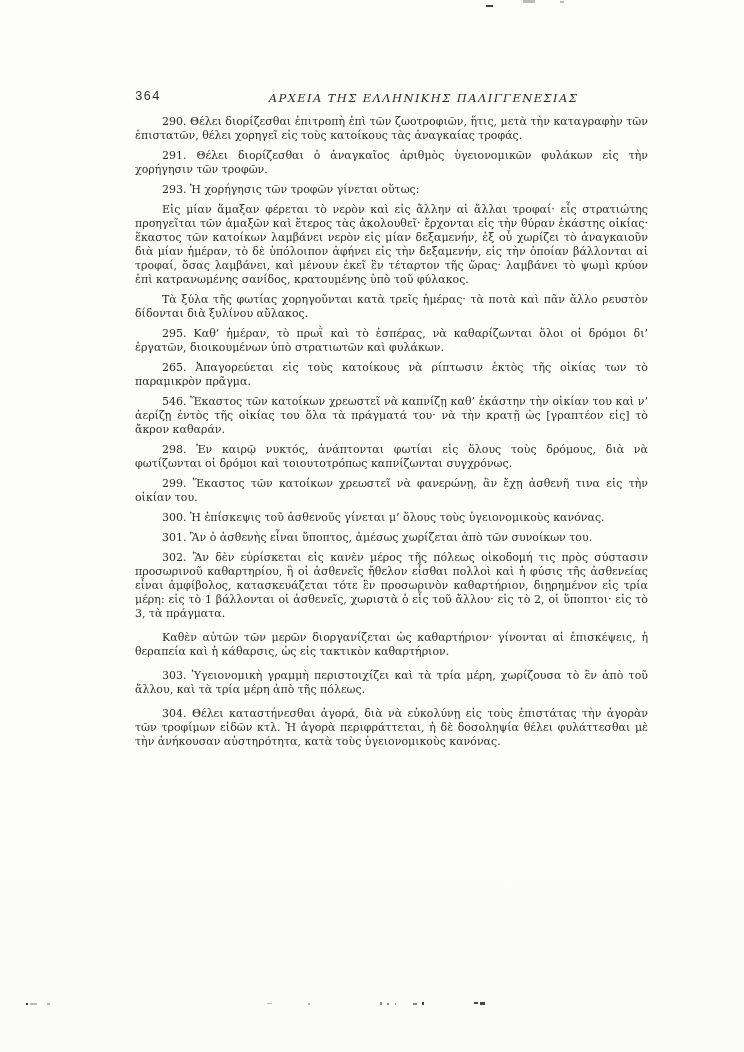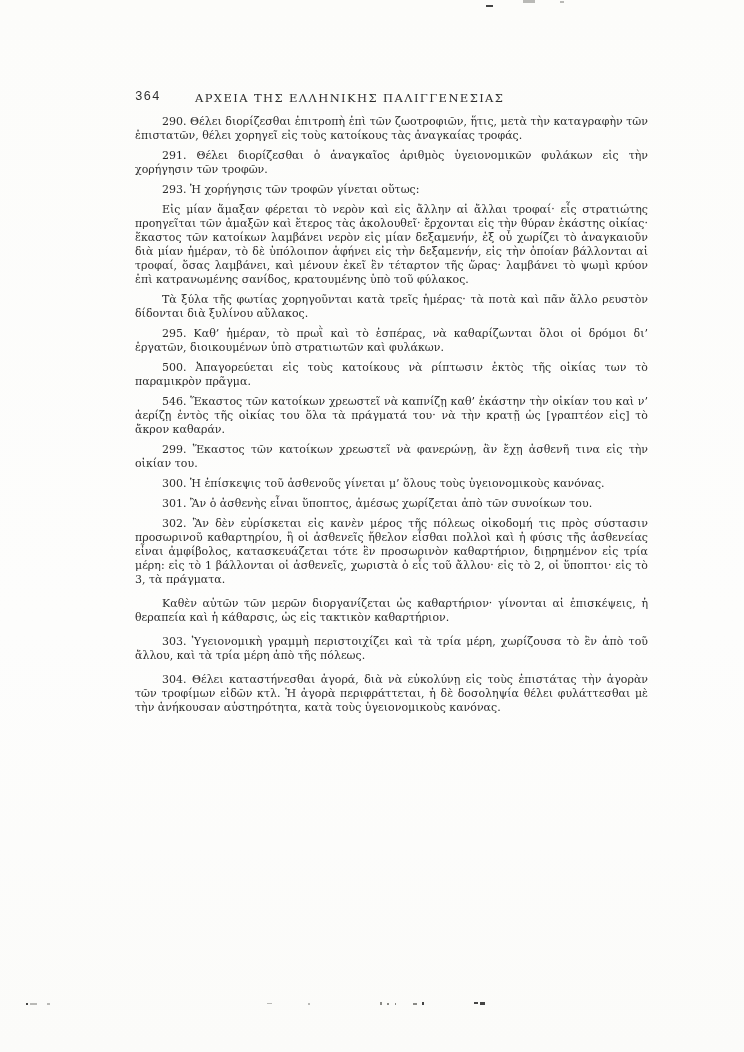--- a/index.html
+++ b/index.html
@@ -33,25 +33,26 @@
     font-size: 12.5px;
     letter-spacing: 1px;
     color: #2e2e2e;
     font-family: Liberation Mono, monospace;
   }
   .running-title {
     position: absolute;
     left: 60px;
     right: 0;
     top: 1px;
-    text-align: left;
+    text-align: center;
     font-size: 11.5px;
     letter-spacing: 1.4px;
     white-space: nowrap;
     color: #2a2a2a;
+    font-style: italic;
   }
   .text-block {
     position: absolute;
     top: 115px;
     left: 135px;
     width: 517px;
   }
   .text-block p {
     margin: 0 4px 6px 0;
     text-indent: 27px;
@@ -80,22 +81,23 @@
     <span class="running-title">ΑΡΧΕΙΑ ΤΗΣ ΕΛΛΗΝΙΚΗΣ ΠΑΛΙΓΓΕΝΕΣΙΑΣ</span>
   </div>
 
   <div class="text-block">
     <p>290. Θέλει διορίζεσθαι ἐπιτροπὴ ἐπὶ τῶν ζωοτροφιῶν, ἥτις, μετὰ τὴν καταγραφὴν τῶν ἐπιστατῶν, θέλει χορηγεῖ εἰς τοὺς κατοίκους τὰς ἀναγκαίας τροφάς.</p>
     <p>291. Θέλει διορίζεσθαι ὁ ἀναγκαῖος ἀριθμὸς ὑγειονομικῶν φυλάκων εἰς τὴν χορήγησιν τῶν τροφῶν.</p>
     <p>293. Ἡ χορήγησις τῶν τροφῶν γίνεται οὕτως:</p>
     <p>Εἰς μίαν ἅμαξαν φέρεται τὸ νερὸν καὶ εἰς ἄλλην αἱ ἄλλαι τροφαί· εἷς στρατιώτης προηγεῖται τῶν ἁμαξῶν καὶ ἕτερος τὰς ἀκολουθεῖ· ἔρχονται εἰς τὴν θύραν ἑκάστης οἰκίας· ἕκαστος τῶν κατοίκων λαμβάνει νερὸν εἰς μίαν δεξαμενήν, ἐξ οὗ χωρίζει τὸ ἀναγκαιοῦν διὰ μίαν ἡμέραν, τὸ δὲ ὑπόλοιπον ἀφήνει εἰς τὴν δεξαμενήν, εἰς τὴν ὁποίαν βάλλονται αἱ τροφαί, ὅσας λαμβάνει, καὶ μένουν ἐκεῖ ἓν τέταρτον τῆς ὥρας· λαμβάνει τὸ ψωμὶ κρύον ἐπὶ κατρανωμένης σανίδος, κρατουμένης ὑπὸ τοῦ φύλακος.</p>
     <p>Τὰ ξύλα τῆς φωτίας χορηγοῦνται κατὰ τρεῖς ἡμέρας· τὰ ποτὰ καὶ πᾶν ἄλλο ρευστὸν δίδονται διὰ ξυλίνου αὔλακος.</p>
     <p>295. Καθ’ ἡμέραν, τὸ πρωῒ καὶ τὸ ἑσπέρας, νὰ καθαρίζωνται ὅλοι οἱ δρόμοι δι’ ἐργατῶν, διοικουμένων ὑπὸ στρατιωτῶν καὶ φυλάκων.</p>
-    <p>500. Ἀπαγορεύεται εἰς τοὺς κατοίκους νὰ ρίπτωσιν ἐκτὸς τῆς οἰκίας των τὸ παραμικρὸν πρᾶγμα.</p>
+    <p>265. Ἀπαγορεύεται εἰς τοὺς κατοίκους νὰ ρίπτωσιν ἐκτὸς τῆς οἰκίας των τὸ παραμικρὸν πρᾶγμα.</p>
     <p>546. Ἕκαστος τῶν κατοίκων χρεωστεῖ νὰ καπνίζῃ καθ’ ἑκάστην τὴν οἰκίαν του καὶ ν’ ἀερίζῃ ἐντὸς τῆς οἰκίας του ὅλα τὰ πράγματά του· νὰ τὴν κρατῇ ὡς [γραπτέον εἰς] τὸ ἄκρον καθαράν.</p>
+    <p>298. Ἐν καιρῷ νυκτός, ἀνάπτονται φωτίαι εἰς ὅλους τοὺς δρόμους, διὰ νὰ φωτίζωνται οἱ δρόμοι καὶ τοιουτοτρόπως καπνίζωνται συγχρόνως.</p>
     <p>299. Ἕκαστος τῶν κατοίκων χρεωστεῖ νὰ φανερώνῃ, ἂν ἔχῃ ἀσθενῆ τινα εἰς τὴν οἰκίαν του.</p>
     <p>300. Ἡ ἐπίσκεψις τοῦ ἀσθενοῦς γίνεται μ’ ὅλους τοὺς ὑγειονομικοὺς κανόνας.</p>
     <p>301. Ἂν ὁ ἀσθενὴς εἶναι ὕποπτος, ἀμέσως χωρίζεται ἀπὸ τῶν συνοίκων του.</p>
     <p>302. Ἂν δὲν εὑρίσκεται εἰς κανὲν μέρος τῆς πόλεως οἰκοδομή τις πρὸς σύστασιν προσωρινοῦ καθαρτηρίου, ἢ οἱ ἀσθενεῖς ἤθελον εἶσθαι πολλοὶ καὶ ἡ φύσις τῆς ἀσθενείας εἶναι ἀμφίβολος, κατασκευάζεται τότε ἓν προσωρινὸν καθαρτήριον, διῃρημένον εἰς τρία μέρη: εἰς τὸ 1 βάλλονται οἱ ἀσθενεῖς, χωριστὰ ὁ εἷς τοῦ ἄλλου· εἰς τὸ 2, οἱ ὕποπτοι· εἰς τὸ 3, τὰ πράγματα.</p>
     <p class="gap-before">Καθὲν αὐτῶν τῶν μερῶν διοργανίζεται ὡς καθαρτήριον· γίνονται αἱ ἐπισκέψεις, ἡ θεραπεία καὶ ἡ κάθαρσις, ὡς εἰς τακτικὸν καθαρτήριον.</p>
     <p class="gap-before">303. Ὑγειονομικὴ γραμμὴ περιστοιχίζει καὶ τὰ τρία μέρη, χωρίζουσα τὸ ἓν ἀπὸ τοῦ ἄλλου, καὶ τὰ τρία μέρη ἀπὸ τῆς πόλεως.</p>
     <p class="gap-before">304. Θέλει καταστήνεσθαι ἀγορά, διὰ νὰ εὐκολύνῃ εἰς τοὺς ἐπιστάτας τὴν ἀγορὰν τῶν τροφίμων εἰδῶν κτλ. Ἡ ἀγορὰ περιφράττεται, ἡ δὲ δοσοληψία θέλει φυλάττεσθαι μὲ τὴν ἀνήκουσαν αὐστηρότητα, κατὰ τοὺς ὑγειονομικοὺς κανόνας.</p>
   </div>
 
   <div class="speck" style="left:486px; top:5px;   width:7px; height:2px;"></div>

